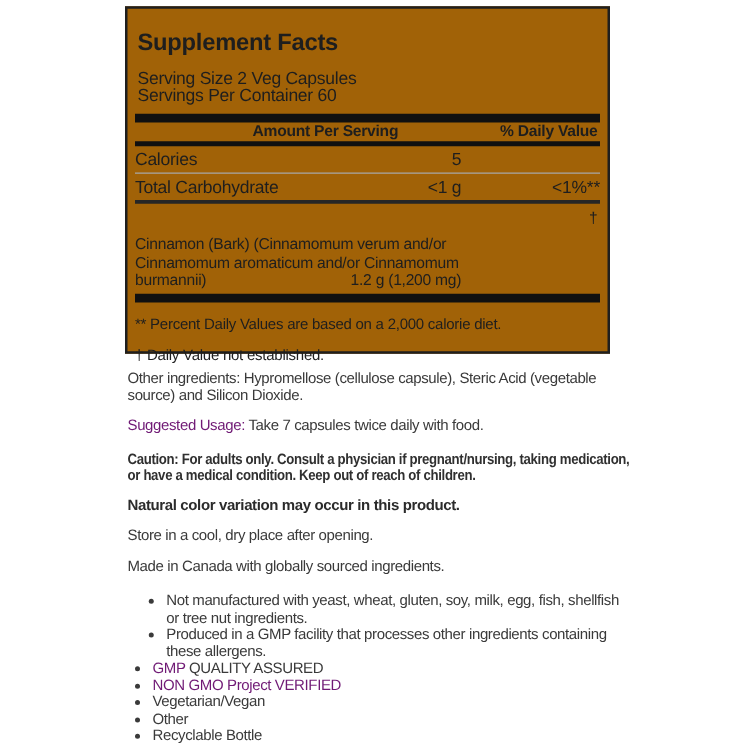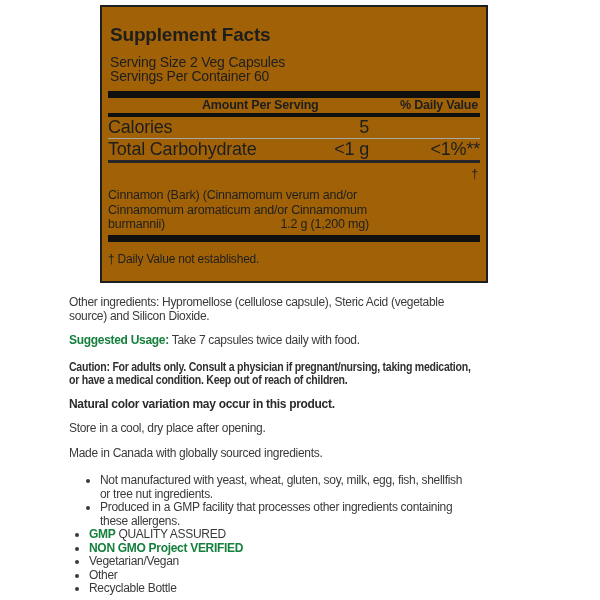--- a/index.html
+++ b/index.html
@@ -16,47 +16,47 @@
   .panel-title{margin:17px 0 0 2px;font-size:19px;font-weight:bold;line-height:22px;}
   .serving{margin-left:2px;font-size:14px;line-height:14px;}
   .serving.first{margin-top:9px;}
   .bar{width:100%;background:#101010;}
   .bar-thick{height:7px;}
   .bar-med{height:4px;}
   .mt8{margin-top:8px;}
   .colhead{position:relative;height:15px;line-height:15px;font-size:12.5px;font-weight:bold;}
   .col-amount{margin-left:94px;text-align:center;}
   .col-dv{position:absolute;right:2px;top:0;text-align:right;}
-  .nrow{position:relative;height:21px;line-height:21px;font-size:18px;}
+  .nrow{position:relative;height:21px;line-height:21px;font-size:14px;}
   .namt{position:absolute;right:111px;top:0;}
   .ndv{position:absolute;right:0;top:0;}
   .rule-light{height:1px;background:#a8a8a8;}
   .rule-dark{height:3px;background:#262626;}
   .ingrow{position:relative;padding:4px 0 3px 0;font-size:12.5px;line-height:14.5px;}
   .iname{width:75%;}
   .iamt{position:absolute;right:111px;bottom:3px;}
   .idv{position:absolute;right:2px;top:4px;}
   .fn{font-size:12px;line-height:15px;margin-top:10px;}
   .ml{white-space:pre-line;margin-top:21px;}
   
-  .below{position:absolute;left:69px;top:296px;width:432px;font-size:12px;
+  .below{position:absolute;left:102px;top:296px;width:432px;font-size:12px;
          color:#3a3a3a;letter-spacing:-0.3px;}
   .below p{margin:0;line-height:13.5px;}
   .p-usage{margin-top:11px !important;}
   .caution{
     margin-top:13px !important;font-weight:bold;font-size:12px;line-height:14.5px;
     width:492px;transform:scaleX(0.88);transform-origin:0 0;color:#303030;
   }
   .p-natural{margin-top:10px !important;font-weight:bold;color:#2b2b2b;}
   .p-store{margin-top:11px !important;}
   .p-origin{margin-top:11px !important;}
   .below ul{margin:14px 0 0 0;padding:0 0 0 20px;list-style:disc outside;}
   .below li{line-height:13.5px;}
   .below li.indent{margin-left:11px;}
-  b{font-weight:bold;color:#15803d;}
+  b{font-weight:normal;color:#701a75;}
 </style>
 </head>
 <body>
 
 <div class="panel">
   <div class="panel-title">Supplement Facts</div>
   <div class="serving first">Serving Size 2 Veg Capsules</div>
   <div class="serving">Servings Per Container 60</div>
 
   <div class="bar bar-thick mt8"></div>
@@ -87,20 +87,21 @@
   <div class="ingrow">
     <div class="iname ml">Cinnamon (Bark) (Cinnamomum verum and/or
 Cinnamomum aromaticum and/or Cinnamomum
 burmannii)</div>
     <span class="iamt">1.2 g (1,200 mg)</span>
     <span class="idv">†</span>
   </div>
 
   <div class="bar bar-thick"></div>
 
+  <div class="fn">** Percent Daily Values are based on a 2,000 calorie diet.</div>
   <div class="fn">† Daily Value not established.</div>
 </div>
 
 <div class="below">
   <p class="ml">Other ingredients: Hypromellose (cellulose capsule), Steric Acid (vegetable
 source) and Silicon Dioxide.</p>
 
   <p class="p-usage"><b>Suggested Usage:</b><span> Take 7 capsules twice daily with food.</span></p>
 
   <p class="caution ml">Caution: For adults only. Consult a physician if pregnant/nursing, taking medication,

